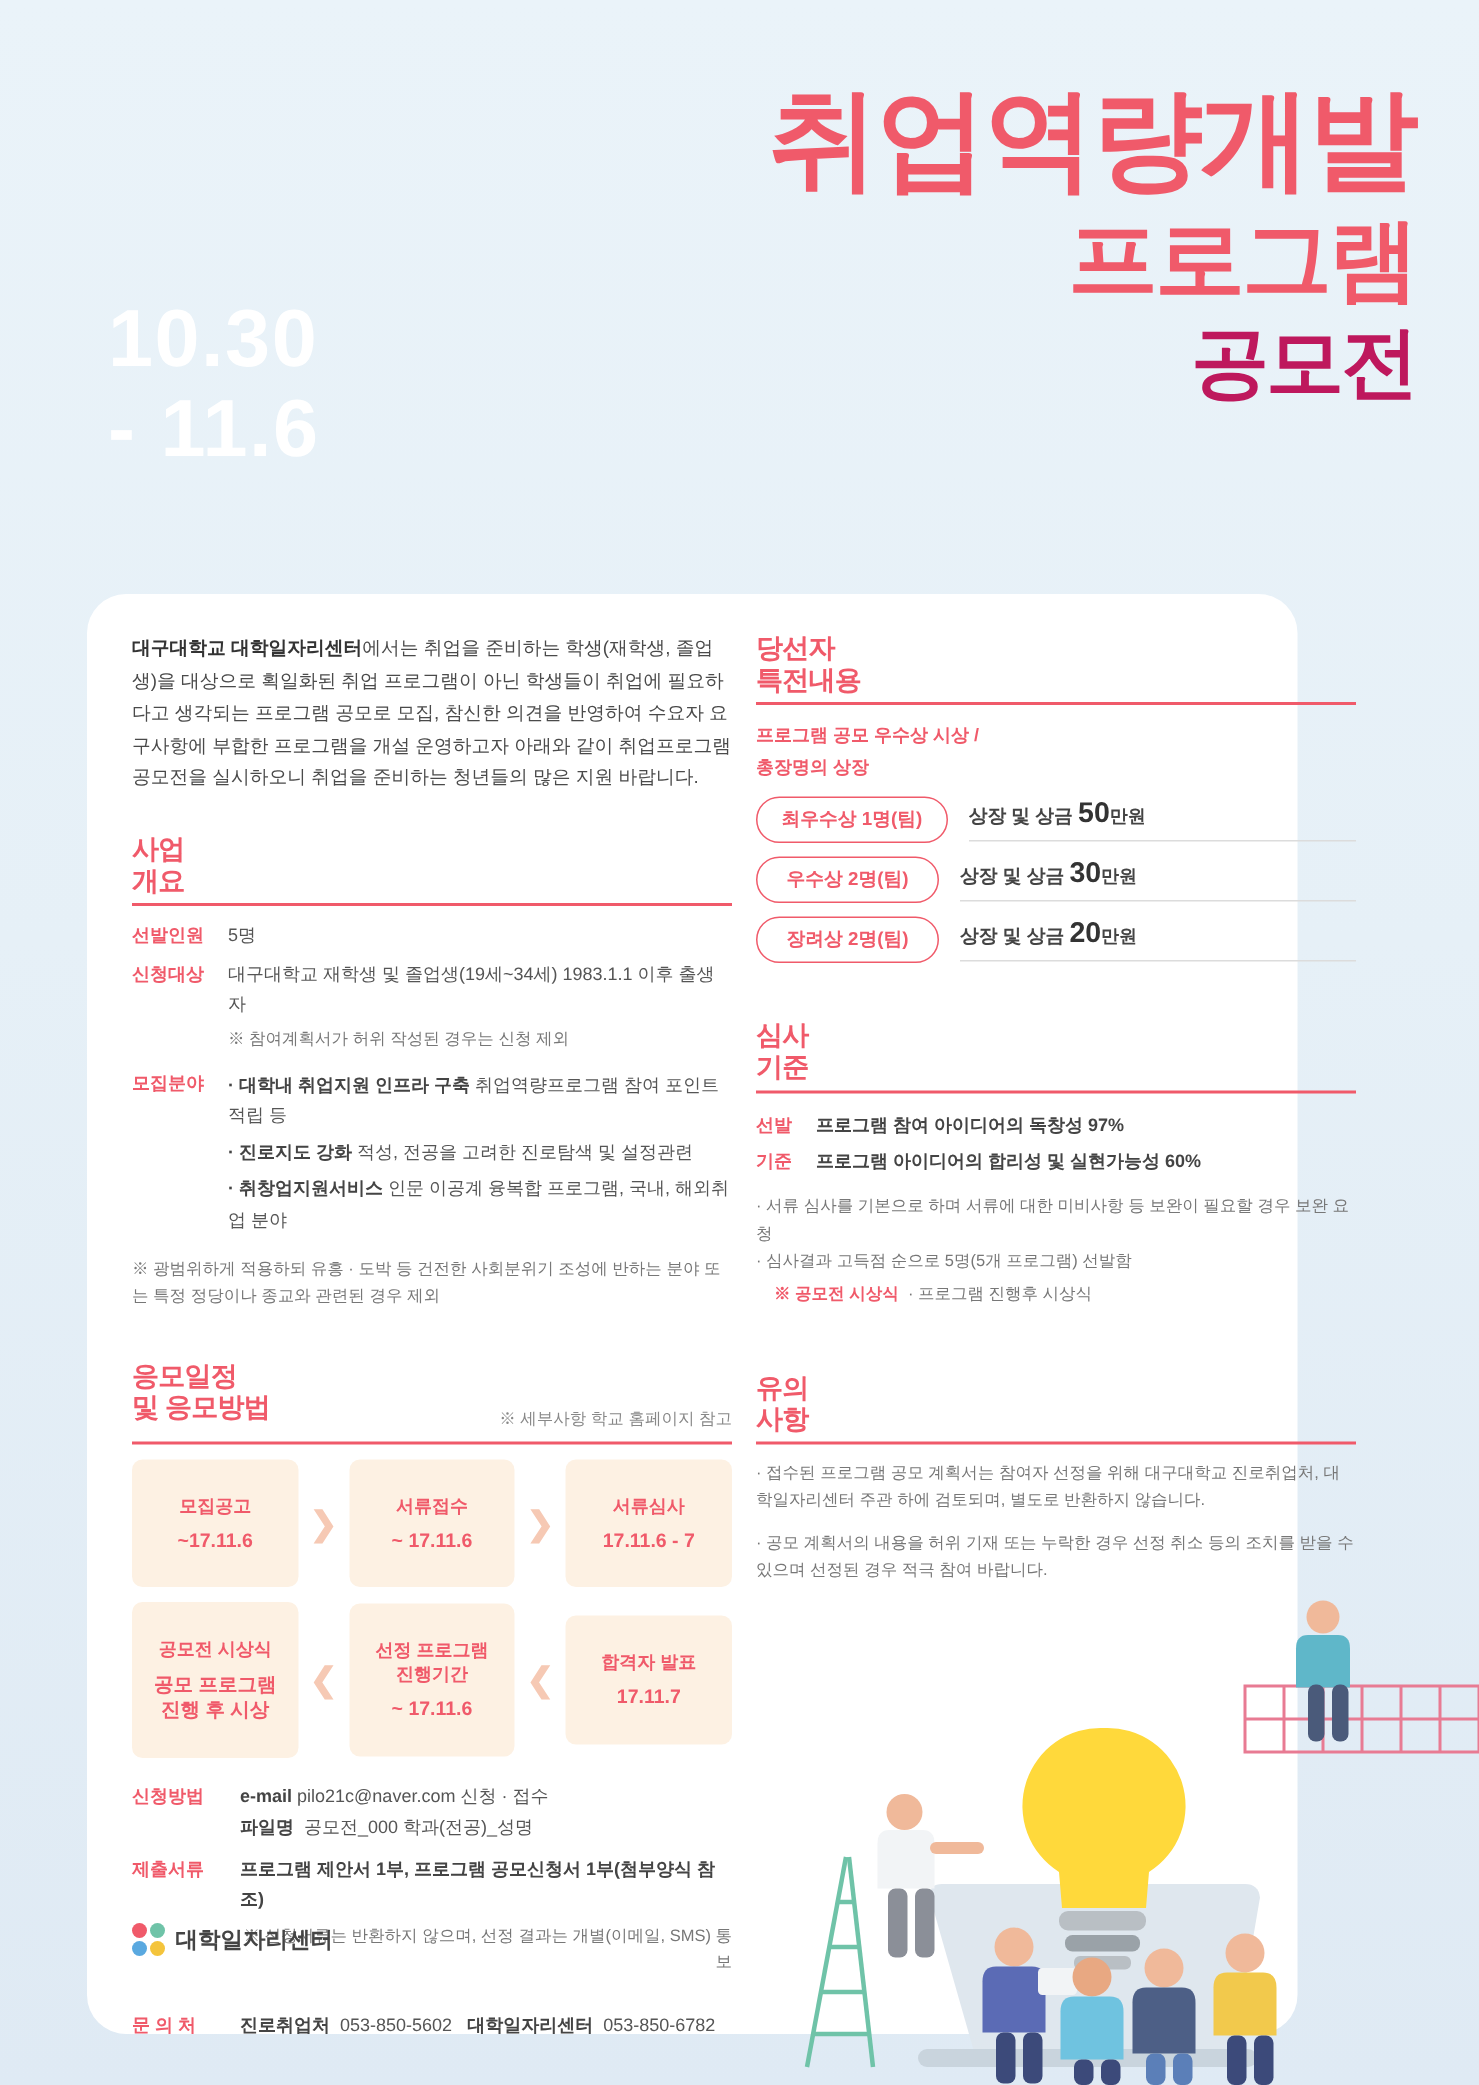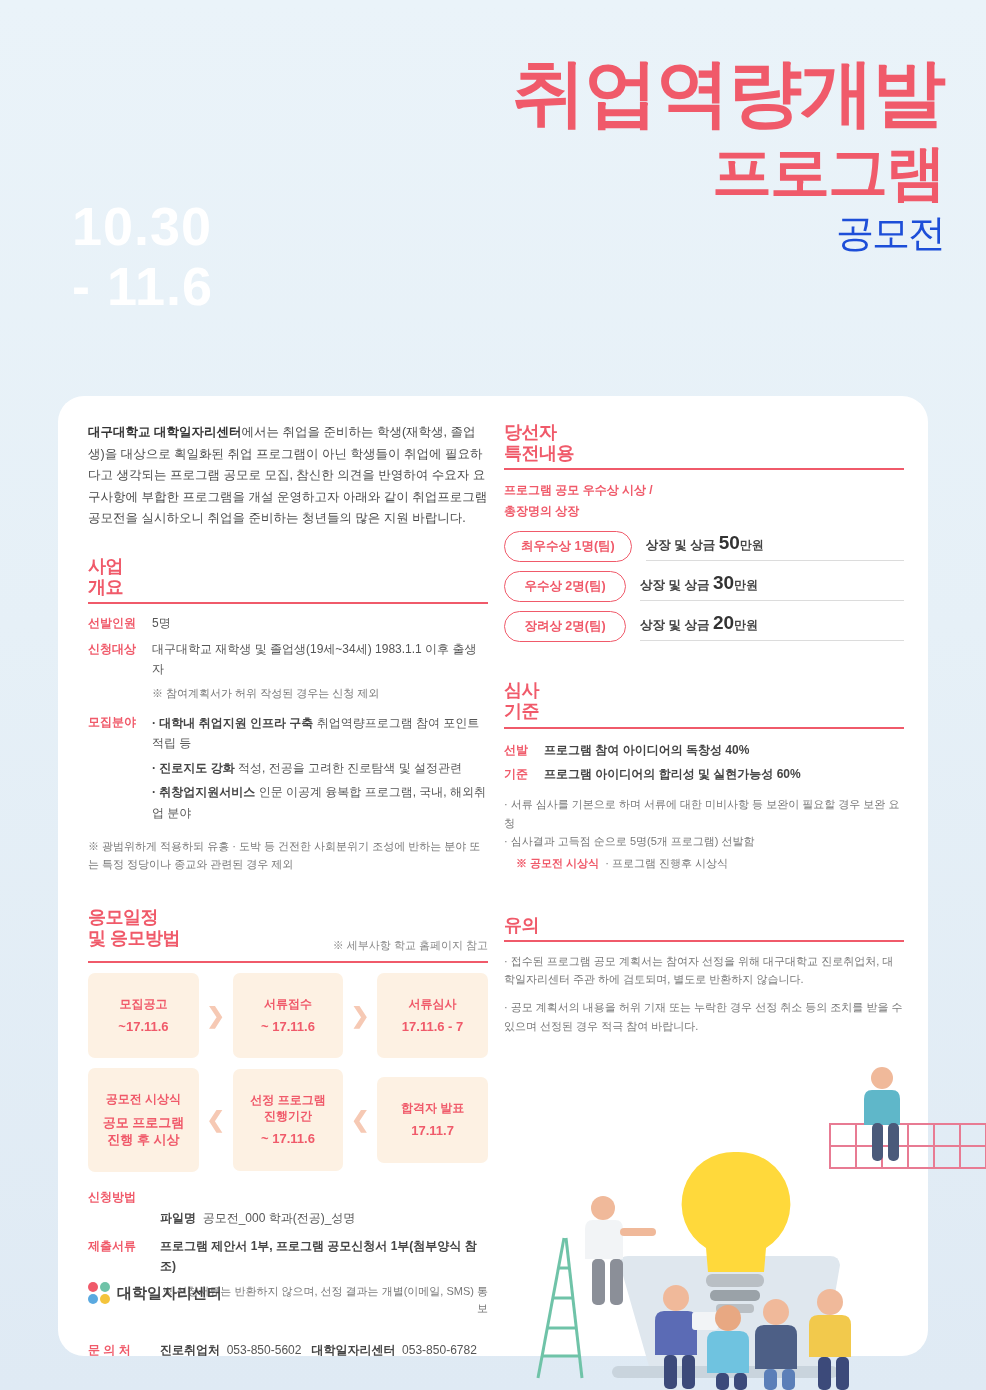--- a/index.html
+++ b/index.html
@@ -18,25 +18,25 @@
     position:absolute; left:72px; top:196px;
     color:#fff; font-weight:bold; letter-spacing:1px;
     line-height:1.12;
   }
   .dates .d1 { font-size:54px; }
   .dates .d2 { font-size:54px; }
 
   .title { position:absolute; right:42px; top:52px; text-align:right; }
   .title .t1 { font-size:74px; font-weight:bold; color:#f05a6a; line-height:1.12; letter-spacing:-2px;}
   .title .t2 { font-size:60px; font-weight:bold; color:#f05a6a; line-height:1.25; letter-spacing:-2px;}
-  .title .t3 { font-size:38px; font-weight:normal; color:#1d4ed8; line-height:1.25; letter-spacing:-2px;}
+  .title .t3 { font-size:52px; font-weight:bold; color:#be185d; line-height:1.25; letter-spacing:-2px;}
 
   
   .card {
-    position:absolute; left:58px; top:396px; width:870px; height:960px;
+    position:absolute; left:58px; top:396px; width:807px; height:960px;
     background:#fff; border-radius:26px;
   }
   .col-left { position:absolute; left:30px; top:26px; width:400px; }
   .col-right { position:absolute; left:446px; top:26px; width:400px; }
 
   .intro { font-size:12.5px; line-height:1.72; color:#4a4a4a; }
   .intro b { color:#333; }
 
   h2.sec { margin:0 0 4px 0; line-height:1.18; }
   h2.sec .l1, h2.sec .l2 { display:block; font-size:18px; font-weight:bold; color:#f05a6a; letter-spacing:-0.5px;}
@@ -204,20 +204,24 @@
           <div class="chev">❮</div>
           <div class="sbox">
             <div class="b1">합격자 발표</div>
             <div class="b2">17.11.7</div>
           </div>
         </div>
 
         <div class="apply">
           <div class="row">
             <span class="lab">신청방법</span>
+            <span class="val">
+              <b>e-mail</b>
+              <span>pilo21c@naver.com 신청 · 접수</span>
+            </span>
           </div>
           <div class="row" style="margin-top:-4px;">
             <span class="lab"></span>
             <span class="val">
               <b>파일명</b>
               &nbsp;<span>공모전_000 학과(전공)_성명</span>
             </span>
           </div>
           <div class="row" style="margin-top:8px;">
             <span class="lab">제출서류</span>
@@ -279,40 +283,41 @@
 
       <div class="blk" style="margin-top:38px;">
         <h2 class="sec">
           <span class="l1">심사</span>
           <span class="l2">기준</span>
         </h2>
         <div class="rule"></div>
 
         <div class="judge">
           <span class="k">선발</span>
-          <span class="v">프로그램 참여 아이디어의 독창성 40%</span>
+          <span class="v">프로그램 참여 아이디어의 독창성 97%</span>
         </div>
         <div class="judge">
           <span class="k">기준</span>
           <span class="v">프로그램 아이디어의 합리성 및 실현가능성 60%</span>
         </div>
 
         <div class="judge-note">
           <div>· 서류 심사를 기본으로 하며 서류에 대한 미비사항 등 보완이 필요할 경우 보완 요청</div>
           <div>· 심사결과 고득점 순으로 5명(5개 프로그램) 선발함</div>
           <div style="margin-top:3px; padding-left:12px;">
             <span class="hl">※ 공모전 시상식</span>
             &nbsp;<span>· 프로그램 진행후 시상식</span>
           </div>
         </div>
       </div>
 
       <div class="blk" style="margin-top:42px;">
         <h2 class="sec">
           <span class="l1">유의</span>
+          <span class="l2">사항</span>
         </h2>
         <div class="rule"></div>
         <div class="note" style="margin-top:4px;">· 접수된 프로그램 공모 계획서는 참여자 선정을 위해 대구대학교 진로취업처, 대학일자리센터 주관 하에 검토되며, 별도로 반환하지 않습니다.</div>
         <div class="note">· 공모 계획서의 내용을 허위 기재 또는 누락한 경우 선정 취소 등의 조치를 받을 수 있으며 선정된 경우 적극 참여 바랍니다.</div>
       </div>
     </div>
 
     <div class="footer-logo">
       <span class="mark">
         <i class="a"></i>

